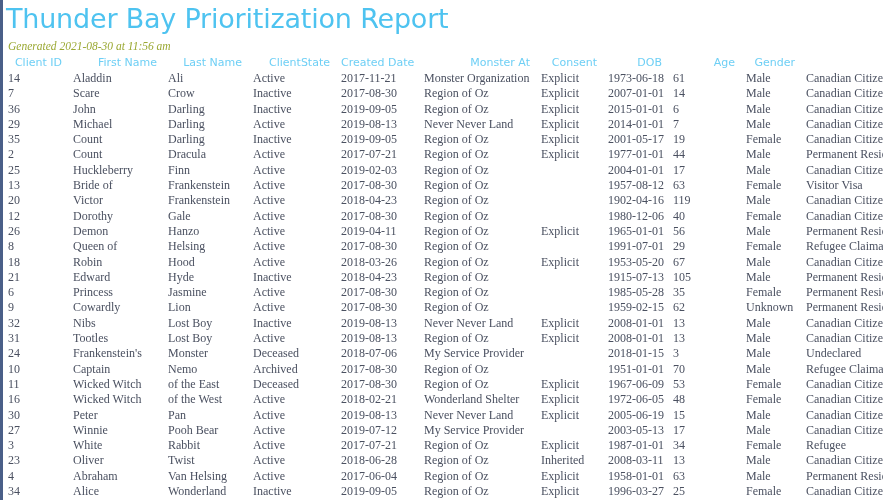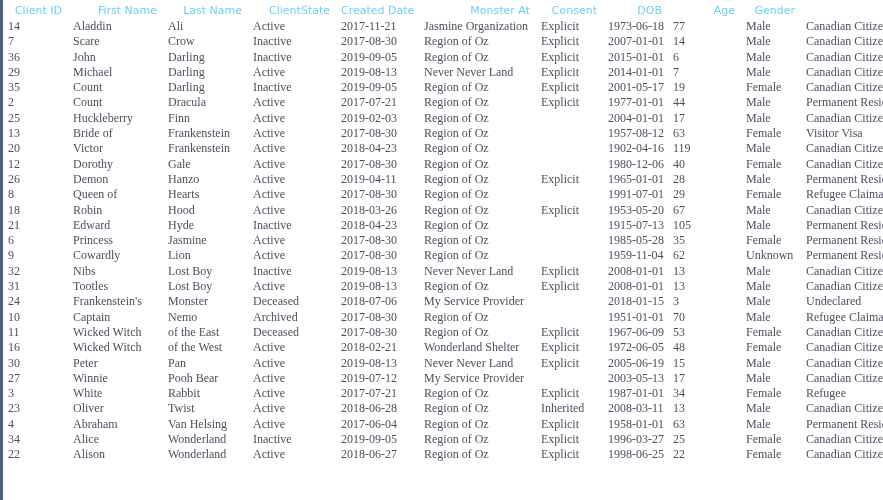--- a/index.html
+++ b/index.html
@@ -110,21 +110,23 @@
 </style>
 </head>
 <body>
 
 <div id="page">
 
   <div id="left-rule"></div>
 
   <div id="content">
 
-
+    <div id="report-title">Thunder Bay Prioritization Report</div>
+
+    <div id="generated-line">Generated 2021-08-30 at 11:56 am</div>
 
     <table id="client-table">
       <colgroup>
         <col class="c-id">
         <col class="c-first">
         <col class="c-last">
         <col class="c-state">
         <col class="c-created">
         <col class="c-at">
         <col class="c-consent">
@@ -148,24 +150,24 @@
             <th>Citizenship</th>
           </tr>
       </thead>
       <tbody id="table-body">
           <tr>
             <td>14</td>
             <td>Aladdin</td>
             <td>Ali</td>
             <td>Active</td>
             <td>2017-11-21</td>
-            <td>Jasmine Organization</td>
+            <td>Monster Organization</td>
             <td>Explicit</td>
             <td>1973-06-18</td>
-            <td>77</td>
+            <td>61</td>
             <td>Male</td>
             <td>Canadian Citizen - Status Indian</td>
           </tr>
           <tr>
             <td>7</td>
             <td>Scare</td>
             <td>Crow</td>
             <td>Inactive</td>
             <td>2017-08-30</td>
             <td>Region of Oz</td>
@@ -281,28 +283,28 @@
           </tr>
           <tr>
             <td>26</td>
             <td>Demon</td>
             <td>Hanzo</td>
             <td>Active</td>
             <td>2019-04-11</td>
             <td>Region of Oz</td>
             <td>Explicit</td>
             <td>1965-01-01</td>
-            <td>28</td>
+            <td>56</td>
             <td>Male</td>
             <td>Permanent Resident</td>
           </tr>
           <tr>
             <td>8</td>
             <td>Queen of</td>
-            <td>Hearts</td>
+            <td>Helsing</td>
             <td>Active</td>
             <td>2017-08-30</td>
             <td>Region of Oz</td>
             <td></td>
             <td>1991-07-01</td>
             <td>29</td>
             <td>Female</td>
             <td>Refugee Claimant</td>
           </tr>
           <tr>
@@ -345,21 +347,21 @@
             <td>Permanent Resident</td>
           </tr>
           <tr>
             <td>9</td>
             <td>Cowardly</td>
             <td>Lion</td>
             <td>Active</td>
             <td>2017-08-30</td>
             <td>Region of Oz</td>
             <td></td>
-            <td>1959-11-04</td>
+            <td>1959-02-15</td>
             <td>62</td>
             <td>Unknown</td>
             <td>Permanent Resident</td>
           </tr>
           <tr>
             <td>32</td>
             <td>Nibs</td>
             <td>Lost Boy</td>
             <td>Inactive</td>
             <td>2019-08-13</td>

